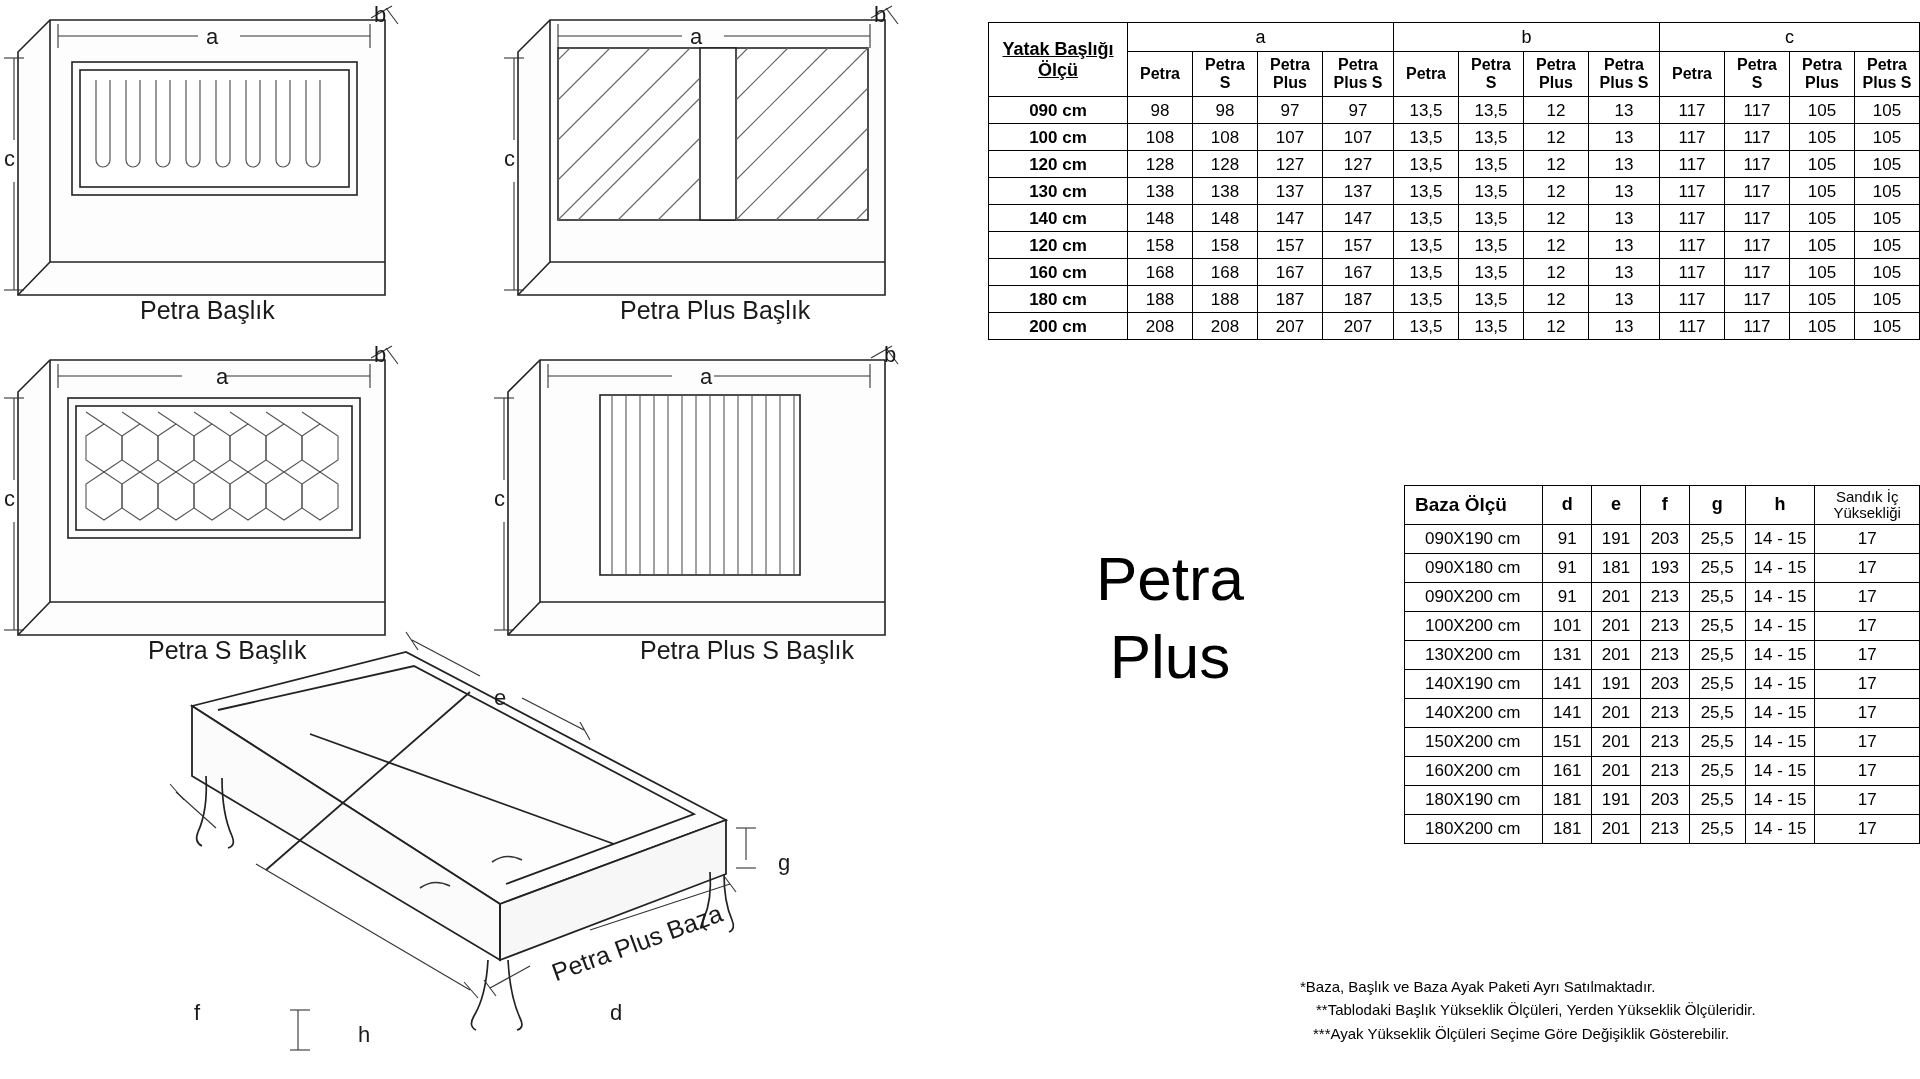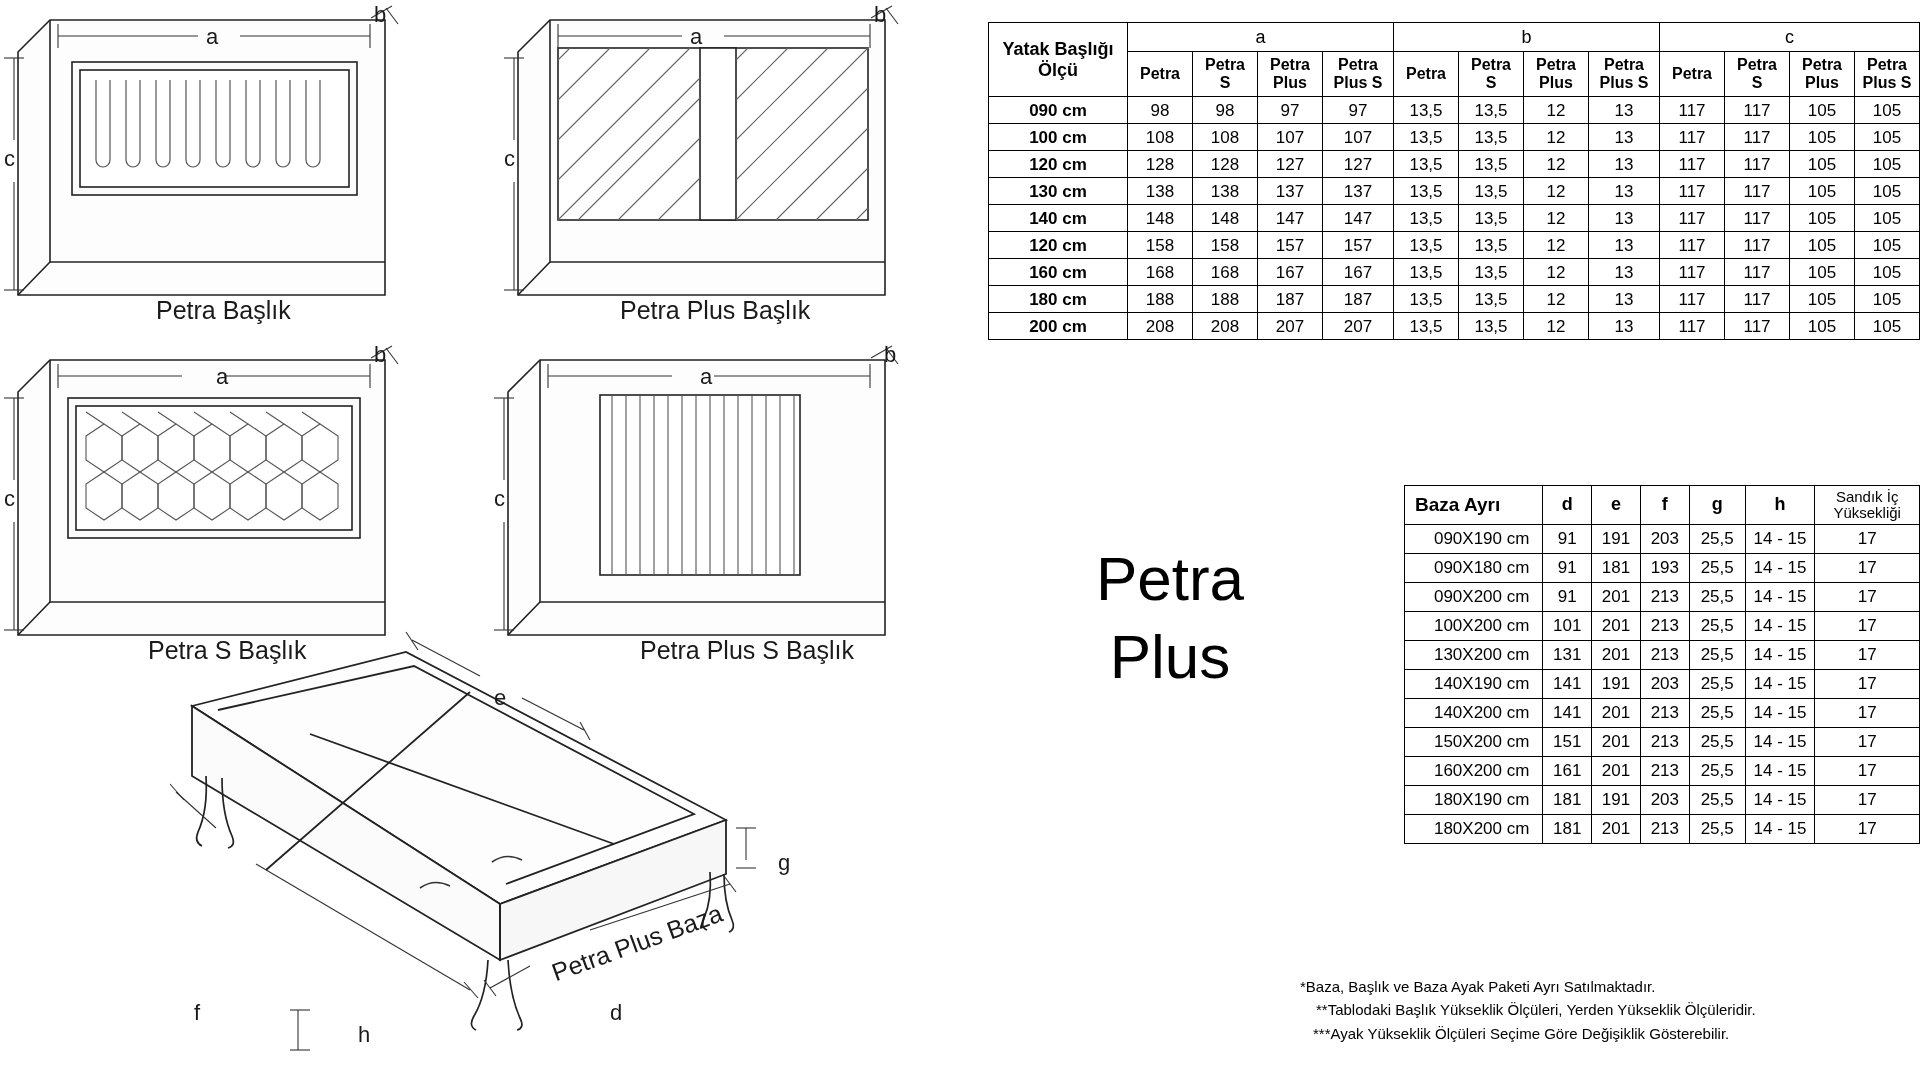--- a/index.html
+++ b/index.html
@@ -71,34 +71,34 @@
   }
   .t1 {
     position: absolute;
     left: 988px;
     top: 22px;
   }
   .t1 td, .t1 th { height: 20px; }
   .t1 .grp { font-size: 18px; }
   .t1 .sub { font-weight: bold; font-size: 16px; }
   .t1 .rowhdr { font-weight: bold; font-size: 17px; padding: 3px 27px; }
-  .t1 .corner { font-weight: bold; font-size: 18px; padding: 16px 10px; }
+  .t1 .corner { font-weight: bold; font-size: 18px; padding: 16px 10px; text-decoration: underline; }
   .t1 .val { font-size: 17px; }
   .t1-w1 { width: 62px; }
   .t1-w2 { width: 56px; }
 
   .t2 {
     position: absolute;
     left: 1404px;
     top: 485px;
   }
   .t2 td, .t2 th { height: 22px; }
   .t2 .hdr { font-weight: bold; font-size: 18px; }
   .t2 .hdr-left { font-weight: bold; font-size: 19px; text-align: left; padding-left: 10px; }
-  .t2 .lbl { font-size: 17px; text-align: center; padding-left: 20px; margin-top: 45px; }
+  .t2 .lbl { font-size: 17px; text-align: left; padding-left: 20px; margin-top: 45px; }
   .t2 .small-hdr { font-size: 15px; line-height: 1.05; }
 
   
   .notes {
     position: absolute;
     left: 1300px;
     top: 975px;
     width: 620px;
     font-size: 15px;
     line-height: 1.55;
@@ -152,21 +152,21 @@
       <g stroke="#333" stroke-width="1.1">
         <line x1="14" y1="58" x2="14" y2="140"></line>
         <line x1="14" y1="182" x2="14" y2="290"></line>
         <line x1="4" y1="58" x2="24" y2="58"></line>
         <line x1="4" y1="290" x2="24" y2="290"></line>
       </g>
     </svg>
     <div class="dim-label" style="left:206px;top:24px;">a</div>
     <div class="dim-label" style="left:374px;top:2px;">b</div>
     <div class="dim-label" style="left:4px;top:146px;">c</div>
-    <div class="drawing-caption" style="left:156px;top:296px;">Petra Başlık</div>
+    <div class="drawing-caption" style="left:140px;top:296px;">Petra Başlık</div>
 
     <svg width="420" height="330" style="position:absolute;left:500px;top:0;">
       <g fill="none" stroke="#222" stroke-width="1.6">
         <polygon points="18,52 50,20 385,20 385,295 18,295" fill="#fdfdfd"></polygon>
         <polyline points="50,20 50,262 18,295"></polyline>
         <polyline points="50,262 385,262"></polyline>
         <rect x="58" y="48" width="310" height="172" fill="#fff"></rect>
         <rect x="200" y="48" width="36" height="172" fill="#fff"></rect>
       </g>
 
@@ -504,21 +504,21 @@
           <td class="val">117</td>
           <td class="val">105</td>
           <td class="val">105</td>
         </tr>
     </tbody>
   </table>
 
   <table class="t2">
     <thead>
       <tr>
-        <th class="hdr-left" style="width:140px;">Baza Ayrı</th>
+        <th class="hdr-left" style="width:140px;">Baza Ölçü</th>
         <th class="hdr" style="width:44px;">d</th>
         <th class="hdr" style="width:44px;">e</th>
         <th class="hdr" style="width:44px;">f</th>
         <th class="hdr" style="width:52px;">g</th>
         <th class="hdr" style="width:76px;">h</th>
         <th class="small-hdr" style="width:106px;">
           <span>Sandık İç</span><br>
           <span>Yüksekliği</span>
         </th>
       </tr>

